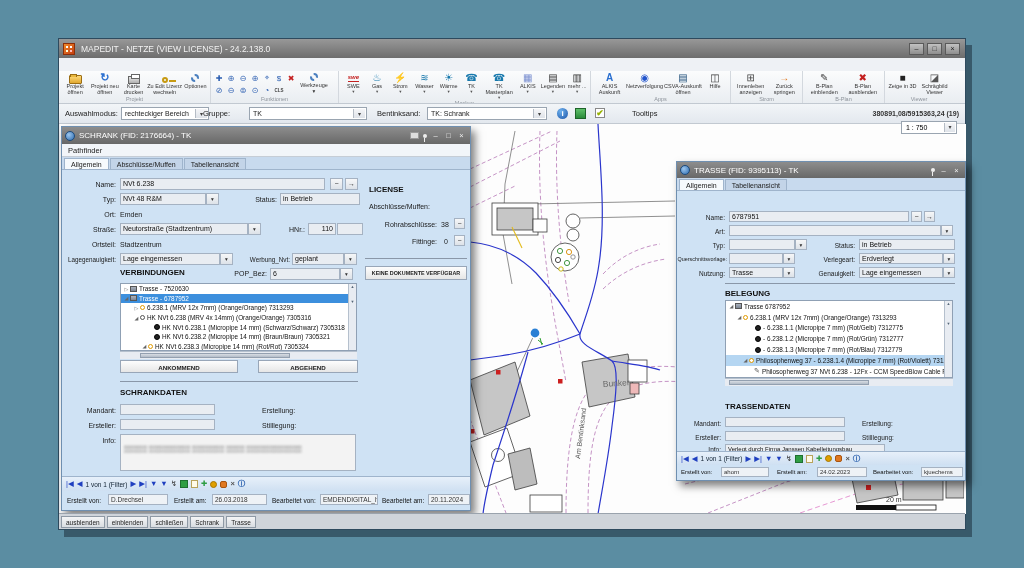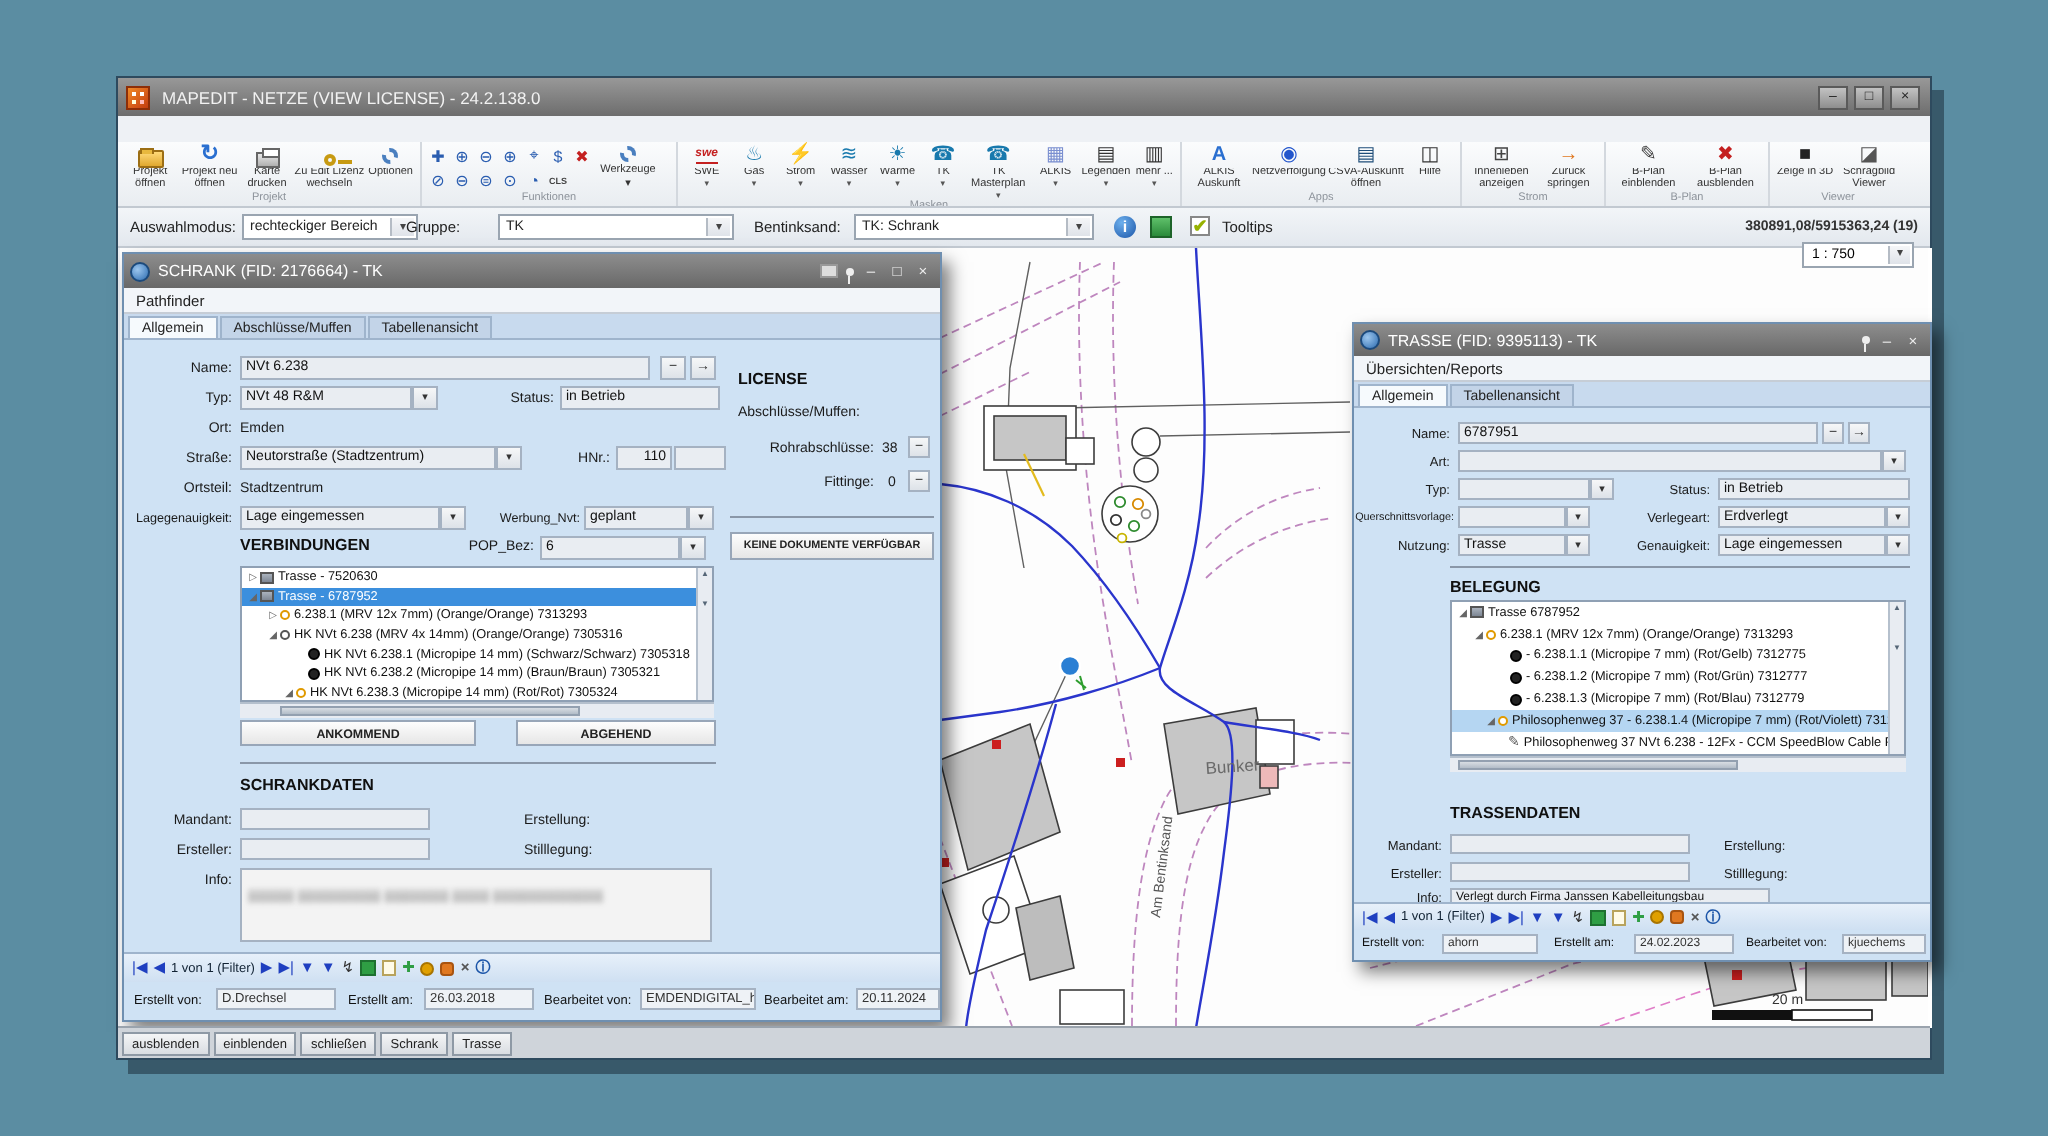--- a/index.html
+++ b/index.html
@@ -314,21 +314,21 @@
   <div class="filterrow">
     <span class="flbl" style="left:6px">Auswahlmodus:</span>
     <span class="combo" style="left:62px;width:88px">rechteckiger Bereich</span>
     <span class="flbl" style="left:144px">Gruppe:</span>
     <span class="combo" style="left:190px;width:118px">TK</span>
     <span class="flbl" style="left:318px">Bentinksand:</span>
     <span class="combo" style="left:368px;width:120px">TK: Schrank</span>
     <span class="infoico" style="left:498px">i</span>
     <span class="greenico" style="left:516px"></span>
     <span class="chk" style="left:536px">✔</span>
-    <span class="flbl" style="left:552px">Tooltips</span>
+    <span class="flbl" style="left:573px">Tooltips</span>
   </div>
 
   <div class="coords">380891,08/5915363,24 (19)</div>
   <div class="scalecombo">1 : 750</div>
 
   <div class="content">
     <svg viewBox="0 0 904 390" width="904" height="390">
       <rect width="904" height="390" fill="#fdfdfd"></rect>
       <g stroke="#b87ab8" stroke-width="0.9" stroke-dasharray="4 2.5" fill="none" opacity="0.9">
         <path d="M410,45 L492,7"></path>
@@ -566,21 +566,20 @@
   <div class="dlg" style="left:617px;top:122px;width:290px;height:320px">
     <div class="dtitle" style="height:16px">
       <span class="globe"></span>
       <span>TRASSE (FID: 9395113) - TK</span>
       <span class="dicos">
         <span class="pinico"></span>
         <span class="dico">–</span>
         <span class="dico">×</span>
       </span>
     </div>
-    <div class="dmenu">Übersichten/Reports</div>
     <div class="dtabs">
       <span class="dtab active">Allgemein</span>
       <span class="dtab">Tabellenansicht</span>
     </div>
 
     <span class="lbl" style="left:0;top:52px;width:48px;font-size:6.5px">Name:</span>
     <span class="fld" style="left:52px;top:49px;width:180px;height:11px">6787951</span>
     <span class="mbtn" style="left:234px;top:49px;width:11px;height:11px;line-height:9px">−</span>
     <span class="mbtn" style="left:247px;top:49px;width:11px;height:11px;line-height:9px">→</span>
 

